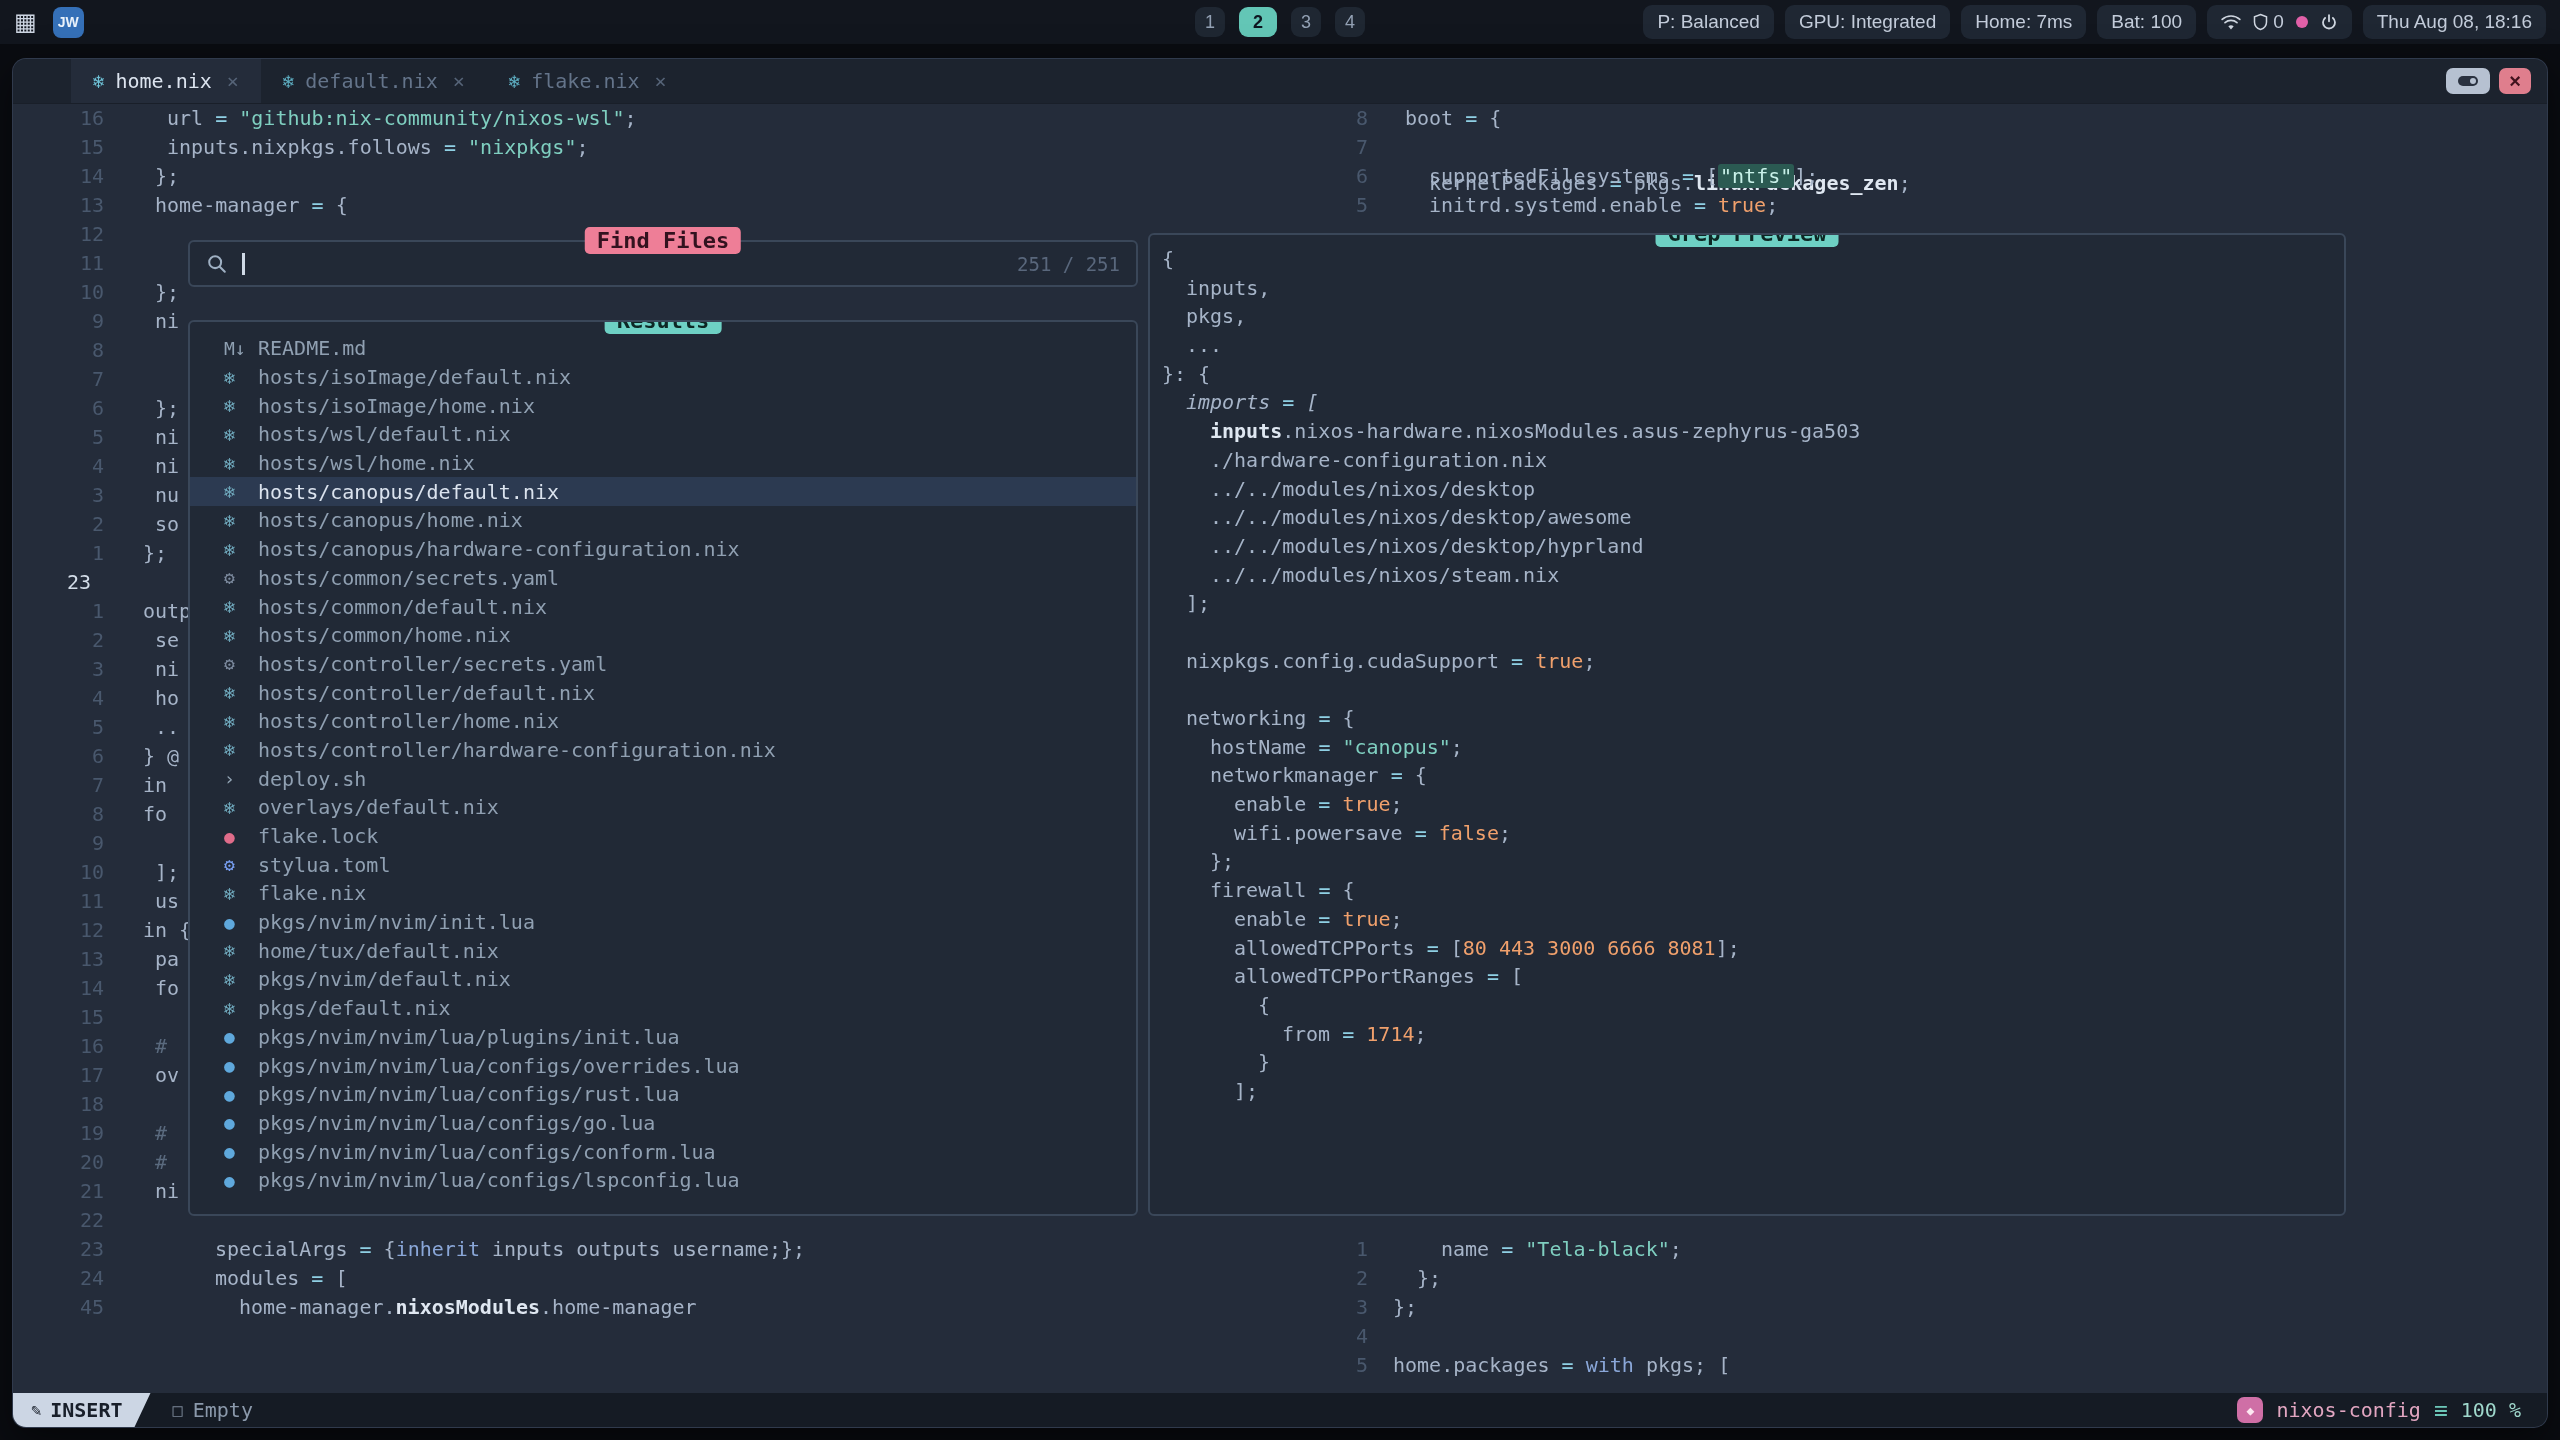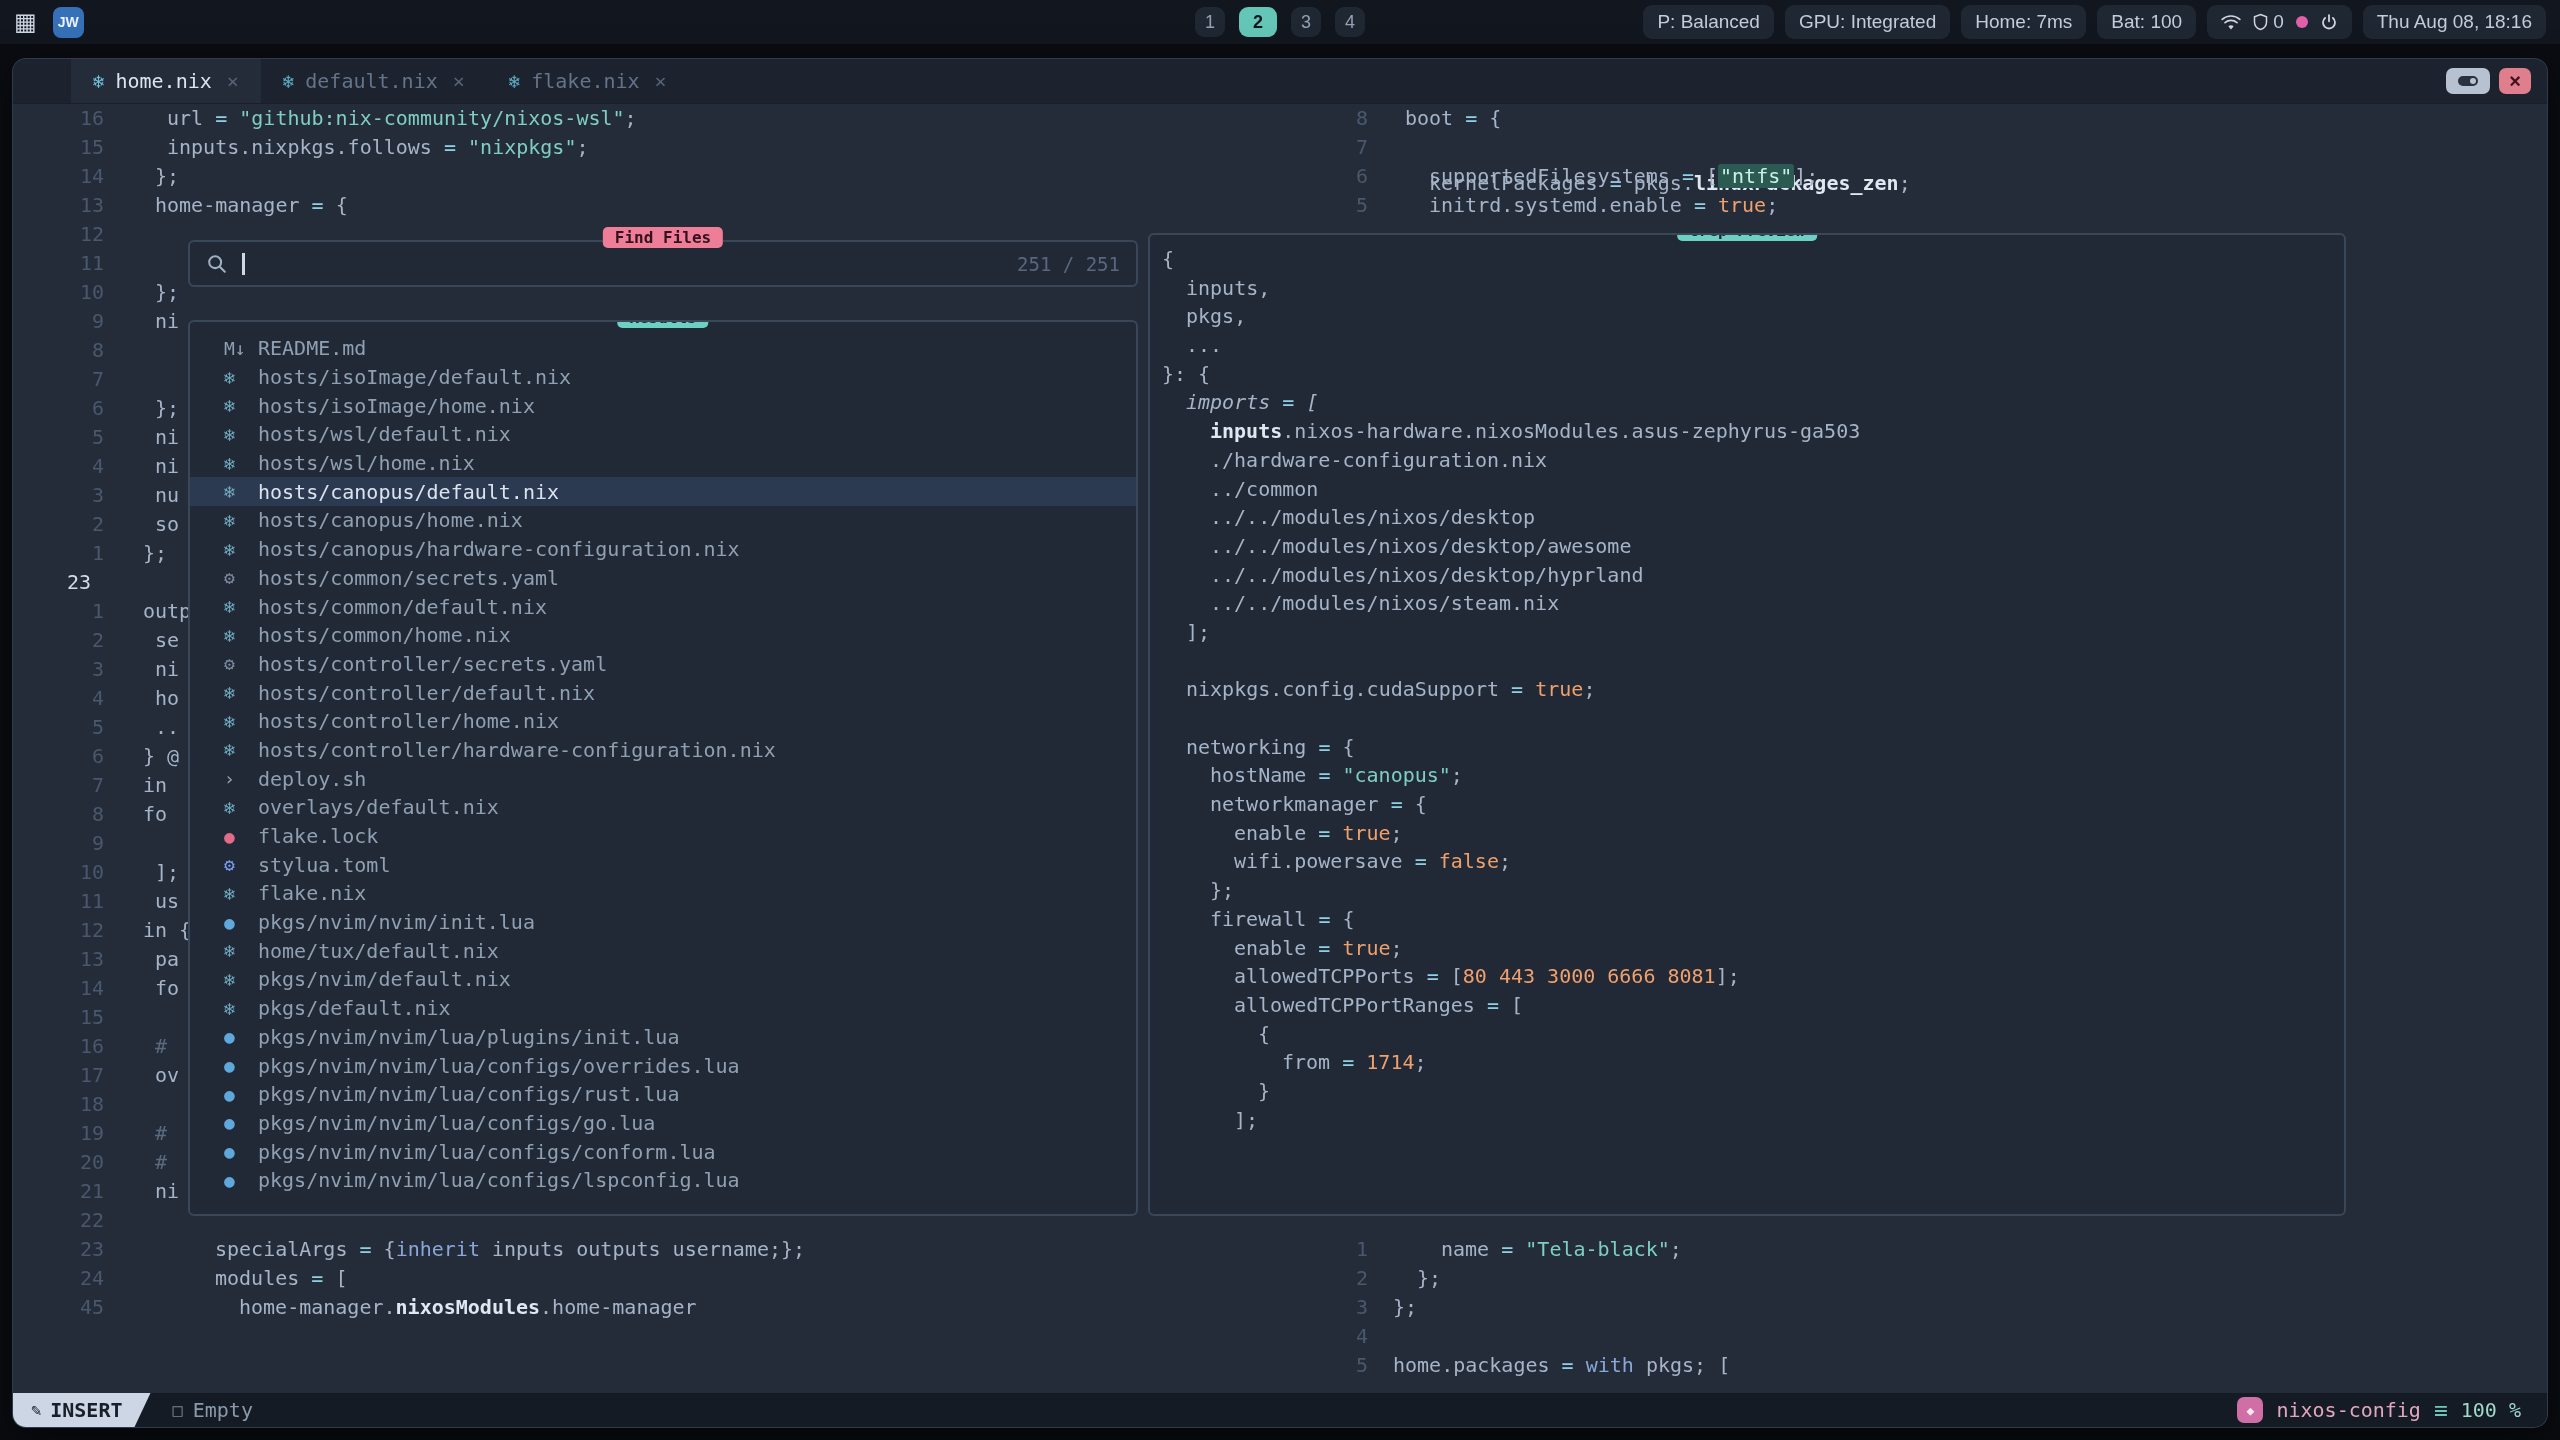--- a/index.html
+++ b/index.html
@@ -67,21 +67,21 @@
   .tk-str { color:#7fcfc0; }
   .tk-strhl { color:#c8f0e8; background:#2b5a52; border-radius:3px; padding:0 2px; }
   .tk-num { color:#f0a06c; }
   .tk-op  { color:#8fd0e4; }
   .tk-kw  { color:#8aa7d8; }
   .tk-cm  { color:#5a6a7e; }
 
   
   .float { position:absolute; background:#212936; border:2px solid #3a4759; border-radius:6px; z-index:5; }
   .ftitle { position:absolute; top:-15px; left:50%; transform:translateX(-50%); padding:1px 12px;
-            border-radius:5px; font-family:"DejaVu Sans Mono",monospace; font-weight:600; font-size:16px;
+            border-radius:5px; font-family:"DejaVu Sans Mono",monospace; font-weight:600; font-size:22px;
             white-space:nowrap; z-index:6; }
   .ftitle.pink { background:#ee7e97; color:#33121f; }
   .ftitle.teal { background:#6ed0c4; color:#0d2724; }
   .prompt { left:175px; top:136px; width:950px; height:47px; display:flex; align-items:center;
             padding:0 16px; gap:14px; cursor:text; }
   .caret { width:3px; height:22px; background:#cfd9e6; display:inline-block; }
   .counter { margin-left:auto; color:#59677c; font-family:"DejaVu Sans Mono",monospace; font-size:19px; }
   .results { left:175px; top:216px; width:950px; height:896px; overflow:hidden; }
   .rlist { padding-top:12px; }
   .rrow { display:flex; align-items:center; height:28.7px; padding-left:34px;
@@ -385,21 +385,20 @@
       <span class="ftitle teal">Grep Preview</span>
       <div class="pbody">
           <div class="crow"><span class="lcode" style="padding-left: 0px;"><span class="tk-fg">{</span></span></div>
           <div class="crow"><span class="lcode" style="padding-left: 24px;"><span class="tk-fg">inputs,</span></span></div>
           <div class="crow"><span class="lcode" style="padding-left: 24px;"><span class="tk-fg">pkgs,</span></span></div>
           <div class="crow"><span class="lcode" style="padding-left: 24px;"><span class="tk-fg">...</span></span></div>
           <div class="crow"><span class="lcode" style="padding-left: 0px;"><span class="tk-fg">}: {</span></span></div>
           <div class="crow"><span class="lcode" style="padding-left: 24px; font-style: italic;"><span class="tk-fg">imports </span><span class="tk-op">= </span><span class="tk-fg">[</span></span></div>
           <div class="crow"><span class="lcode" style="padding-left: 48px;"><span class="tk-b">inputs</span><span class="tk-fg">.nixos-hardware.nixosModules.asus-zephyrus-ga503</span></span></div>
           <div class="crow"><span class="lcode" style="padding-left: 48px;"><span class="tk-fg">./hardware-configuration.nix</span></span></div>
-          <div class="crow"><span class="lcode" style="padding-left: 48px;"><span class="tk-fg">../common</span></span></div>
           <div class="crow"><span class="lcode" style="padding-left: 48px;"><span class="tk-fg">../../modules/nixos/desktop</span></span></div>
           <div class="crow"><span class="lcode" style="padding-left: 48px;"><span class="tk-fg">../../modules/nixos/desktop/awesome</span></span></div>
           <div class="crow"><span class="lcode" style="padding-left: 48px;"><span class="tk-fg">../../modules/nixos/desktop/hyprland</span></span></div>
           <div class="crow"><span class="lcode" style="padding-left: 48px;"><span class="tk-fg">../../modules/nixos/steam.nix</span></span></div>
           <div class="crow"><span class="lcode" style="padding-left: 24px;"><span class="tk-fg">];</span></span></div>
           <div class="crow"><span class="lcode" style="padding-left: 0px;"></span></div>
           <div class="crow"><span class="lcode" style="padding-left: 24px;"><span class="tk-fg">nixpkgs.config.cudaSupport </span><span class="tk-op">= </span><span class="tk-num">true</span><span class="tk-fg">;</span></span></div>
           <div class="crow"><span class="lcode" style="padding-left: 0px;"></span></div>
           <div class="crow"><span class="lcode" style="padding-left: 24px;"><span class="tk-fg">networking </span><span class="tk-op">= </span><span class="tk-fg">{</span></span></div>
           <div class="crow"><span class="lcode" style="padding-left: 48px;"><span class="tk-fg">hostName </span><span class="tk-op">= </span><span class="tk-str">"canopus"</span><span class="tk-fg">;</span></span></div>

